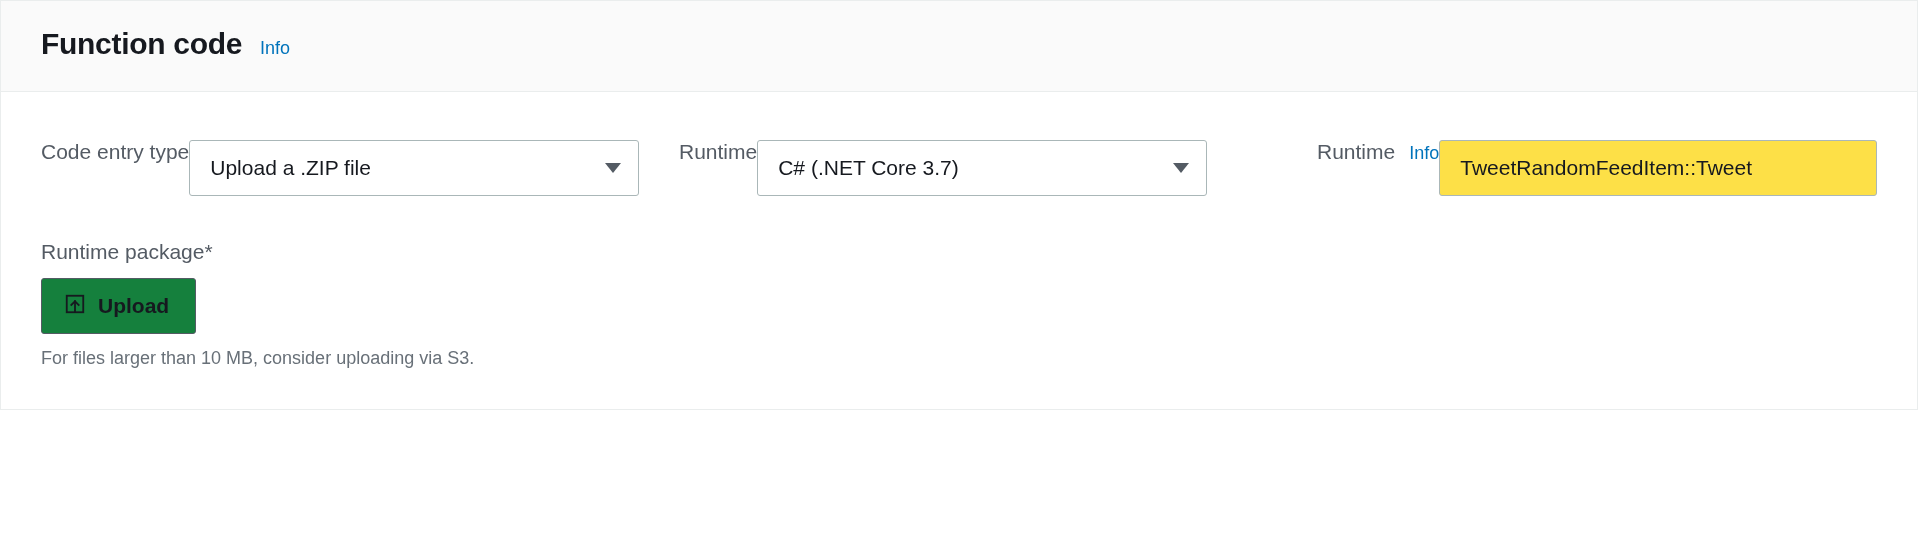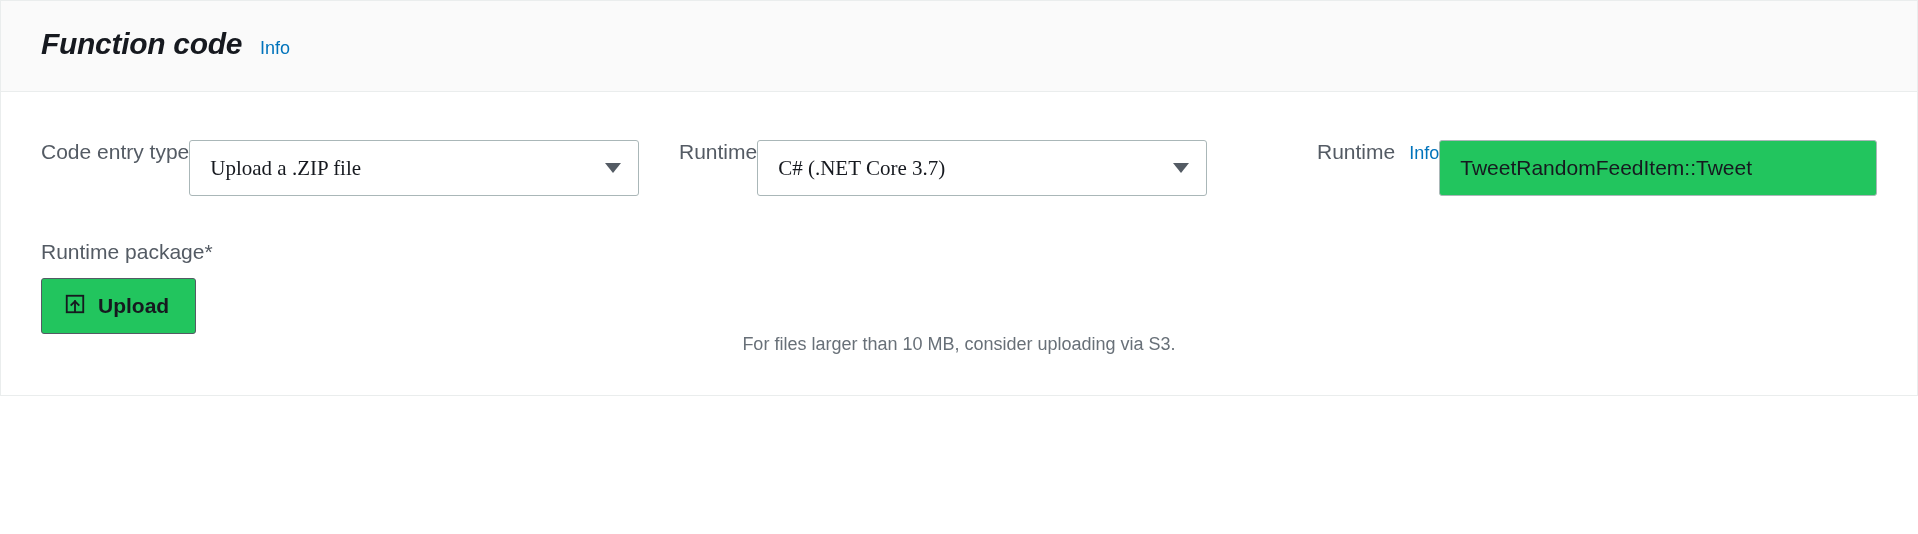--- a/index.html
+++ b/index.html
@@ -24,21 +24,20 @@
     padding: 26px 40px 30px 40px;
     display: flex;
     align-items: baseline;
     gap: 18px;
   }
   .panel-title {
     font-size: 30px;
     font-weight: 700;
     color: #16191f;
     letter-spacing: -0.3px;
-    font-style: italic;
   }
   .info-link {
     color: #0073bb;
     font-size: 18px;
     font-weight: 400;
     cursor: pointer;
   }
   .panel-body {
     padding: 48px 40px 40px 40px;
   }
@@ -70,62 +69,61 @@
     height: 56px;
     border: 1px solid #aab7b8;
     border-radius: 3px;
     background: #ffffff;
     padding: 0 48px 0 20px;
     font-size: 21px;
     color: #16191f;
     display: flex;
     align-items: center;
     cursor: pointer;
-    font-family: Liberation Serif, serif;
   }
   .caret {
     position: absolute;
     right: 18px;
     top: 50%;
     transform: translateY(-50%);
     pointer-events: none;
   }
   .text-input {
     width: 450px;
     height: 56px;
     border: 1px solid #aab7b8;
     border-radius: 3px;
-    background: #22c55e;
+    background: #fde047;
     padding: 0 20px;
     font-size: 21px;
     color: #16191f;
     font-family: inherit;
   }
   .section-2 {
     margin-top: 44px;
   }
   .upload-btn {
     display: inline-flex;
     align-items: center;
     gap: 12px;
     height: 56px;
     padding: 0 26px 0 22px;
     border: 1px solid #545b64;
     border-radius: 3px;
-    background: #22c55e;
+    background: #15803d;
     font-size: 21px;
     font-weight: 700;
     color: #16191f;
     cursor: pointer;
     font-family: inherit;
   }
   .hint {
+    margin-top: 14px;
     font-size: 18px;
     color: #687078;
-    text-align: center;
   }
 </style>
 </head>
 <body>
 
 <div class="panel">
 
   <div class="panel-header">
     <h2 class="panel-title">Function code</h2>
     <a class="info-link">Info</a>

